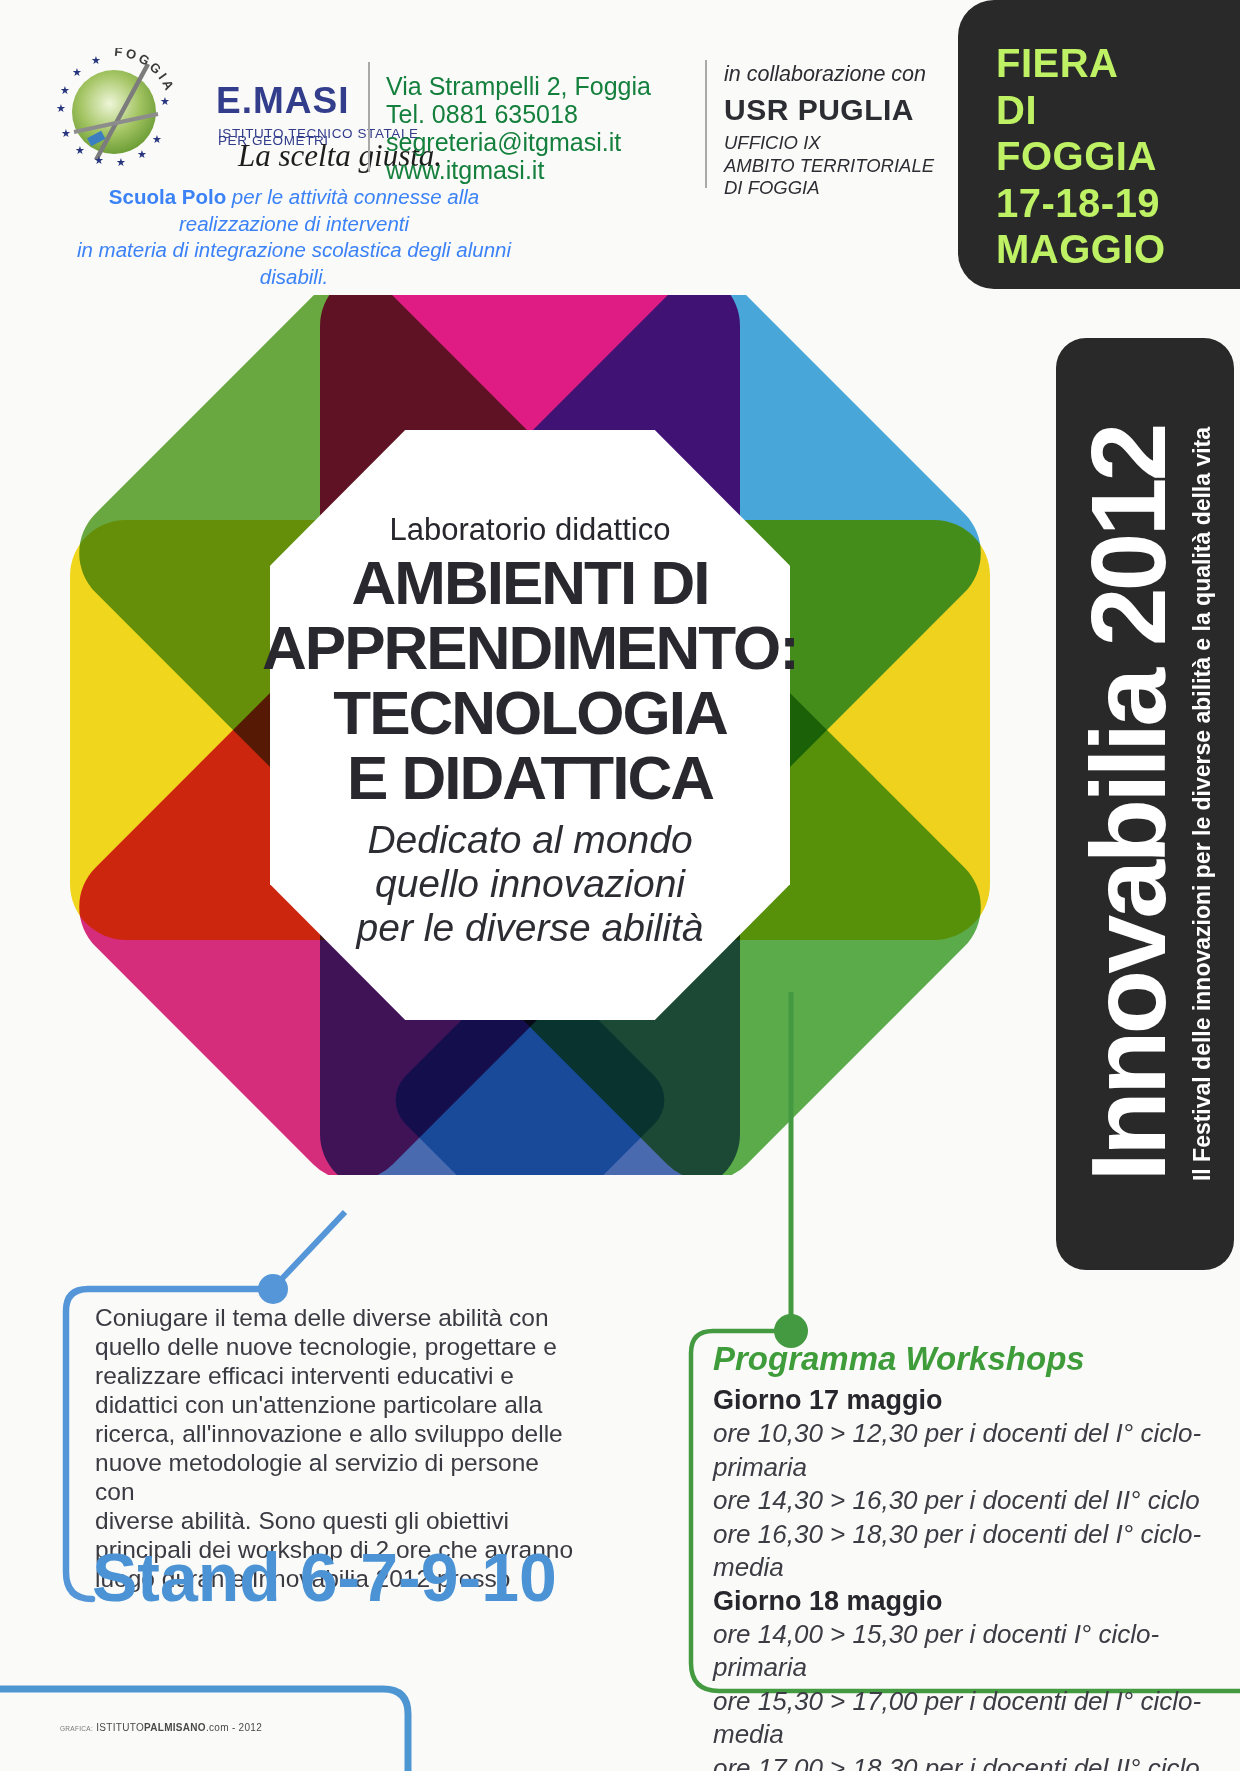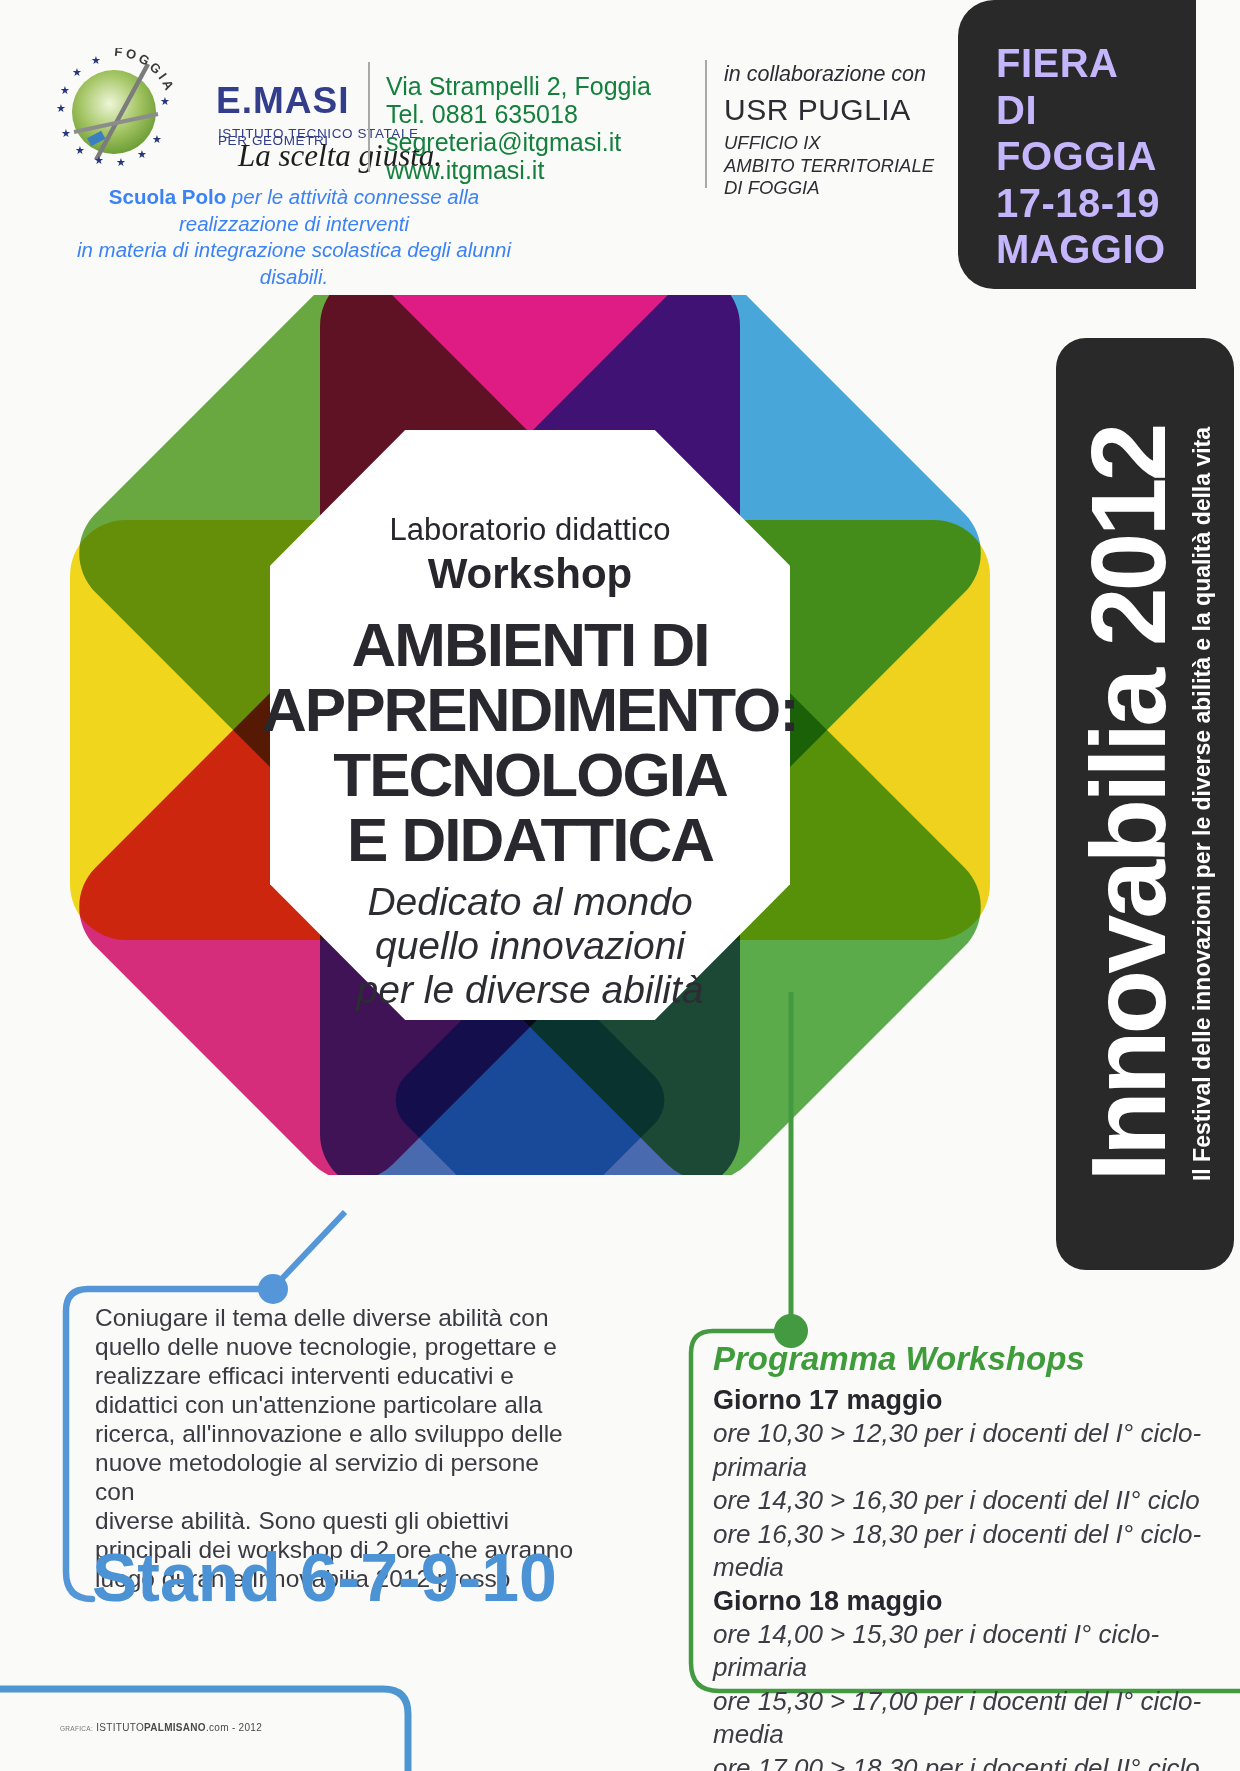--- a/index.html
+++ b/index.html
@@ -11,24 +11,24 @@
   .logo-svg{position:absolute;left:52px;top:48px;}
   .emasi-name{position:absolute;left:216px;top:80px;font-size:37px;font-weight:800;
               color:#323d8c;letter-spacing:1px;}
   .emasi-sub{position:absolute;left:218px;font-size:13.5px;font-weight:500;color:#323d8c;letter-spacing:.6px;}
   .emasi-tag{position:absolute;left:238px;top:138px;font-family:"Liberation Serif",serif;
              font-style:italic;font-size:31px;color:#1d1d1d;}
   .vdiv{position:absolute;width:2px;background:#a9a9a9;}
   .addr{position:absolute;left:386px;top:72px;font-size:25px;line-height:28px;color:#15803d;}
   .collab{position:absolute;left:724px;top:62px;color:#2c2c33;}
   .collab .intro{font-style:italic;font-size:21.5px;margin-bottom:6px;}
-  .collab .usr{font-size:30px;font-weight:400;letter-spacing:.5px;margin-bottom:5px;}
+  .collab .usr{font-size:30px;font-weight:700;letter-spacing:.5px;margin-bottom:5px;}
   .collab .off{font-style:italic;font-size:18.5px;line-height:22.5px;font-weight:500;}
-  .fair-box{position:absolute;left:958px;top:0;width:238px;height:289px;background:#292929;
-            border-radius:36px 0 0 36px;color:#c4b5fd;padding:0;box-sizing:border-box;}
+  .fair-box{position:absolute;left:958px;top:0;width:282px;height:289px;background:#292929;
+            border-radius:36px 0 0 36px;color:#bef264;padding:0;box-sizing:border-box;}
   .fair-box .lines{position:absolute;left:38px;top:40px;font-size:40px;font-weight:700;
                    line-height:46.5px;letter-spacing:.5px;}
   .scuola{position:absolute;left:48px;top:184px;width:492px;text-align:center;
           font-size:20.5px;line-height:26.5px;color:#3b82f6;font-style:italic;}
   .scuola b{font-style:normal;font-weight:800;}
 
   
   .art{position:absolute;left:40px;top:295px;width:980px;height:880px;overflow:hidden;}
   .petal{position:absolute;width:420px;height:420px;border-radius:56px;mix-blend-mode:multiply;opacity:.92;}
   .rot45{transform:rotate(45deg);}
@@ -146,21 +146,20 @@
   <div class="petal" style="left:530px;top:225px;background:#f2d40a;"></div>
   <div class="petal rot45" style="left:457px;top:402px;background:#4fa83c;"></div>
   <div class="petal" style="left:280px;top:475px;background:#3b5fae;"></div>
   <div class="petal rot45" style="left:103px;top:402px;background:#d81b74;"></div>
   <div class="petal" style="left:30px;top:225px;background:#f5d90a;"></div>
   <div class="petal rot45" style="left:103px;top:48px;background:#5ea332;"></div>
   <div class="petal rot45" style="left:385px;top:700px;width:210px;height:210px;border-radius:34px;background:#45aadd;"></div>
   <div class="octagon"></div>
   <div class="oct-text">
     <div class="kicker">Laboratorio didattico</div>
-    <div class="kicker2">Workshop</div>
     <div class="headline">
       <div>AMBIENTI DI</div>
       <div>APPRENDIMENTO:</div>
       <div>TECNOLOGIA</div>
       <div>E DIDATTICA</div>
     </div>
     <div class="oct-sub">
       <div>Dedicato al mondo</div>
       <div>quello innovazioni</div>
       <div>per le diverse abilità</div>

